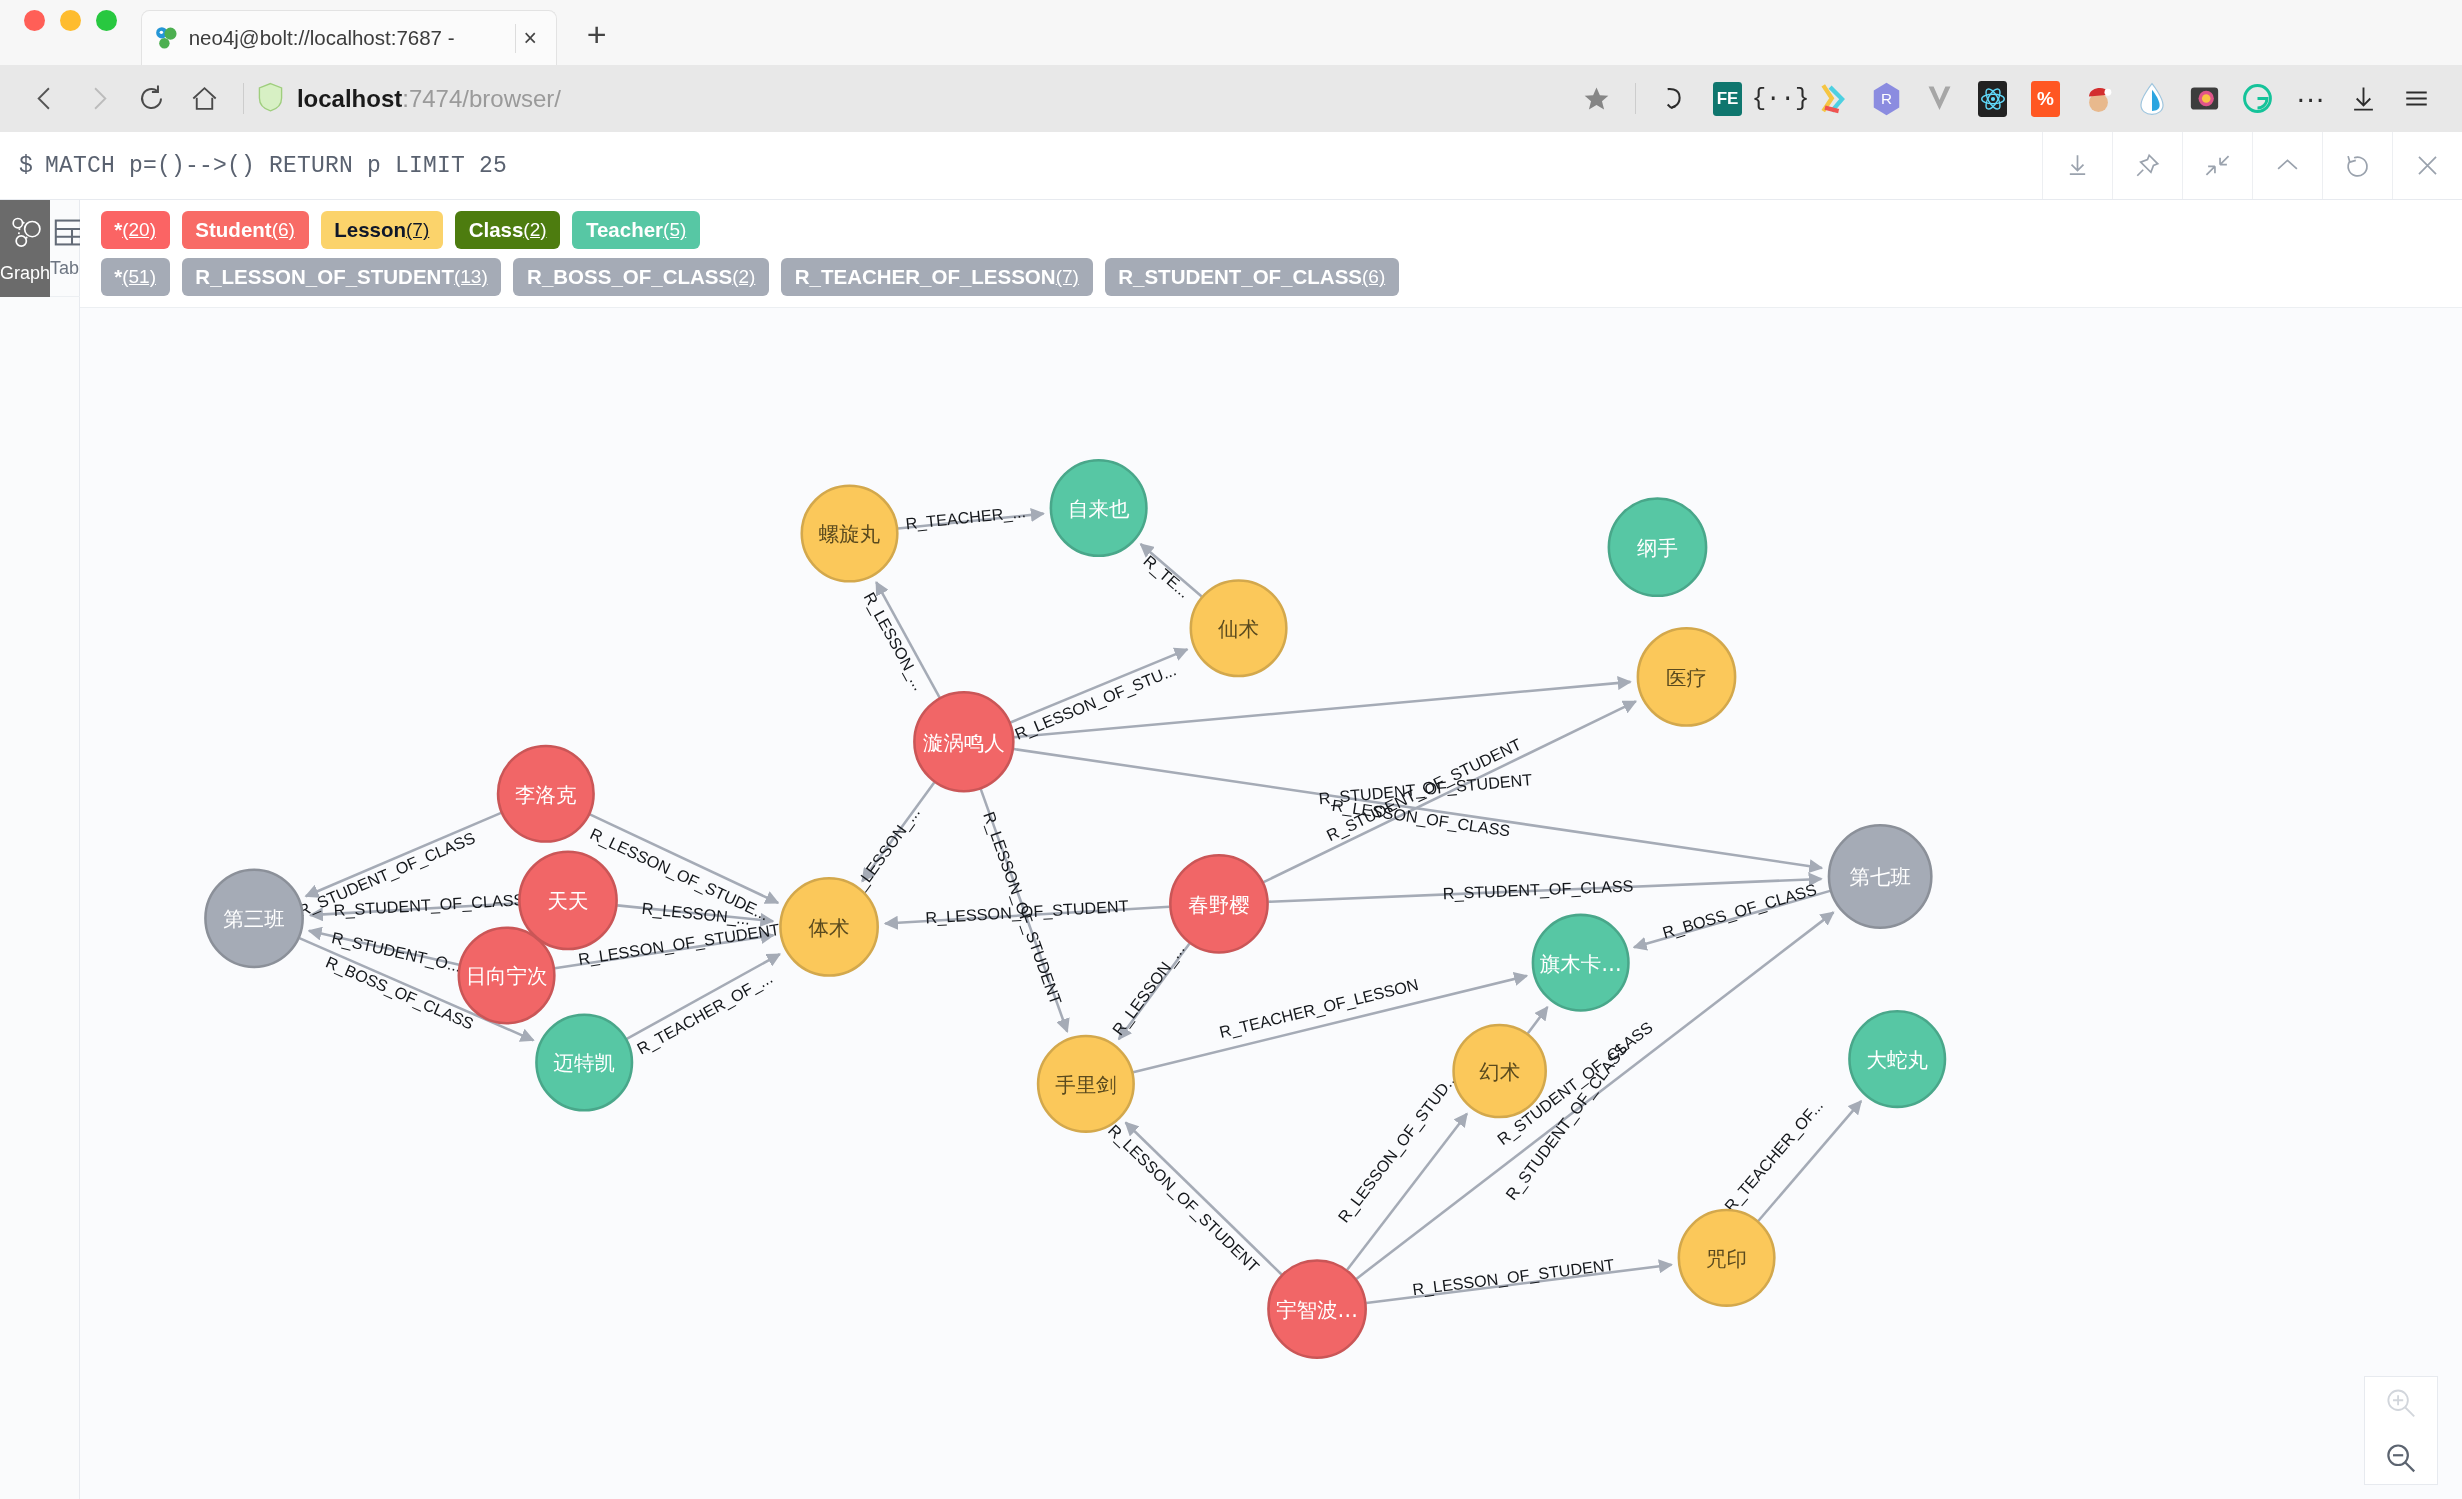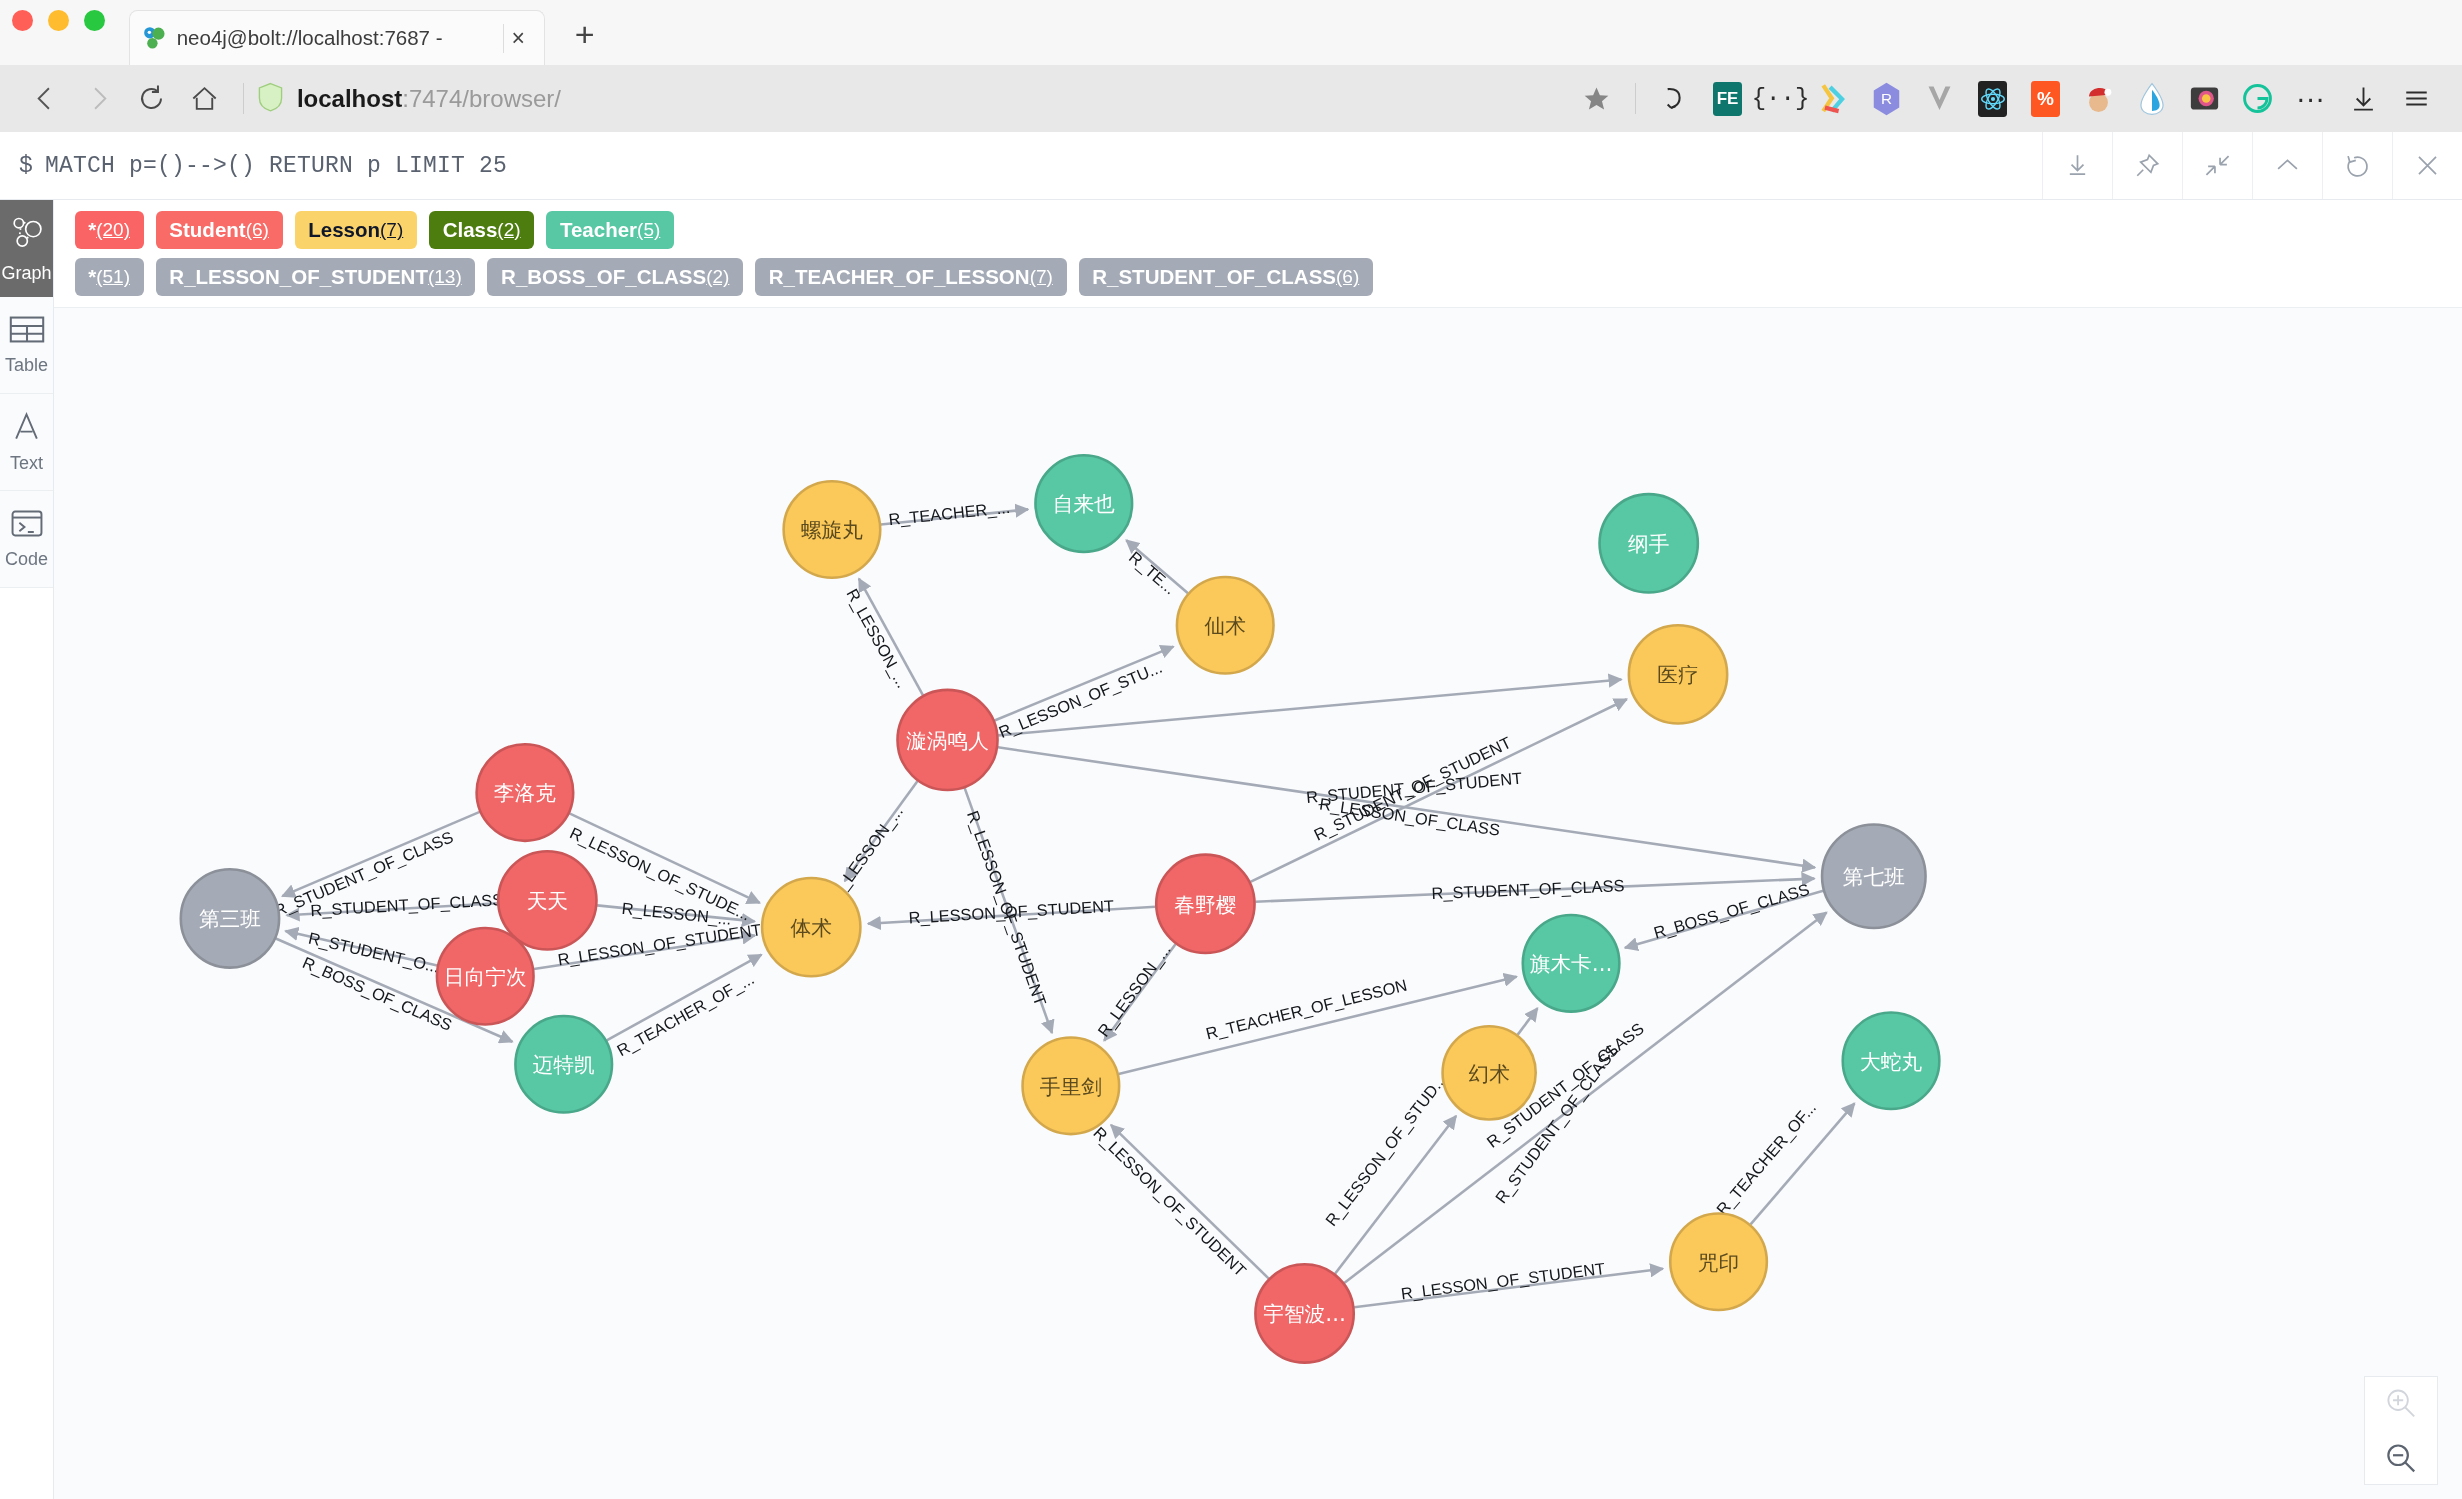--- a/index.html
+++ b/index.html
@@ -1,21 +1,21 @@
 <!DOCTYPE html>
 <html style="font-size:13.7px"><head>
 <meta charset="utf-8">
 <style>
   * { box-sizing: border-box; margin:0; padding:0; }
   html,body { width:2462px; height:1500px; overflow:hidden; background:#fff;
               font-family:"Liberation Sans", sans-serif; }
 
   
   .titlebar { height:65px; background:#f7f7f7; display:flex; align-items:flex-end;
-              padding-left:12px; position:relative; }
+              padding-left:24px; position:relative; }
   .traffic { display:flex; gap:14.5px; align-items:center; height:65px; padding-bottom:24px; }
   .dot { width:21.4px; height:21.4px; border-radius:50%; }
   .dot.r{background:#ff5f57;} .dot.y{background:#febc2e;} .dot.g{background:#28c840;}
 
   .tab { margin-left:24px; height:55px; width:416px; background:#fbfbfb;
          border:0.9px solid #e3e3e3; border-bottom:none;
          border-radius:8.5px 8.5px 0 0; display:flex; align-items:center;
          padding:0 12px; gap:8.5px; }
   .tab-favicon { width:26px; height:26px; flex:0 0 26px; position:relative; }
   .tab-title { font-size:20.5px; color:#3c3c3c; white-space:nowrap; overflow:hidden;
@@ -46,22 +46,22 @@
                align-items:stretch; background:#fff; }
   .query { flex:1; display:flex; align-items:center; padding-left:19px;
            font-family:"Liberation Mono", monospace; font-size:23px; color:#5a6270;
            letter-spacing:0.2px; }
   .ebtns { display:flex; }
   .ebtn { width:70px; display:flex; align-items:center; justify-content:center;
           border-left:0.9px solid #edeff2; color:#9aa2ad; }
 
   
   .frame { display:flex; height:1300px; }
-  .sidebar { width:54px; background:#fafbfc; border-right:0.9px solid #e7eaef;
-             display:flex; flex-direction:column; }
+  .sidebar { width:80px; background:#fafbfc; border-right:0.9px solid #e7eaef;
+             display:flex; }
   .side-item { height:97px; display:flex; flex-direction:column; align-items:center;
                justify-content:center; gap:6px; color:#6d7581; font-size:18px;
                border-bottom:0.9px solid #eceff2; }
   .side-item.active { background:#6b6b6b; color:#fff; border-bottom-color:#6b6b6b; }
   .side-rest { flex:1; background:#fff; }
 
   .content { flex:1; display:flex; flex-direction:column; background:#fff; position:relative; }
 
   .chiprow { padding:11px 0 0 20.5px; display:flex; gap:12px; flex-wrap:wrap; }
   .chiprow.second { padding-top:9.4px; padding-bottom:11px; }

